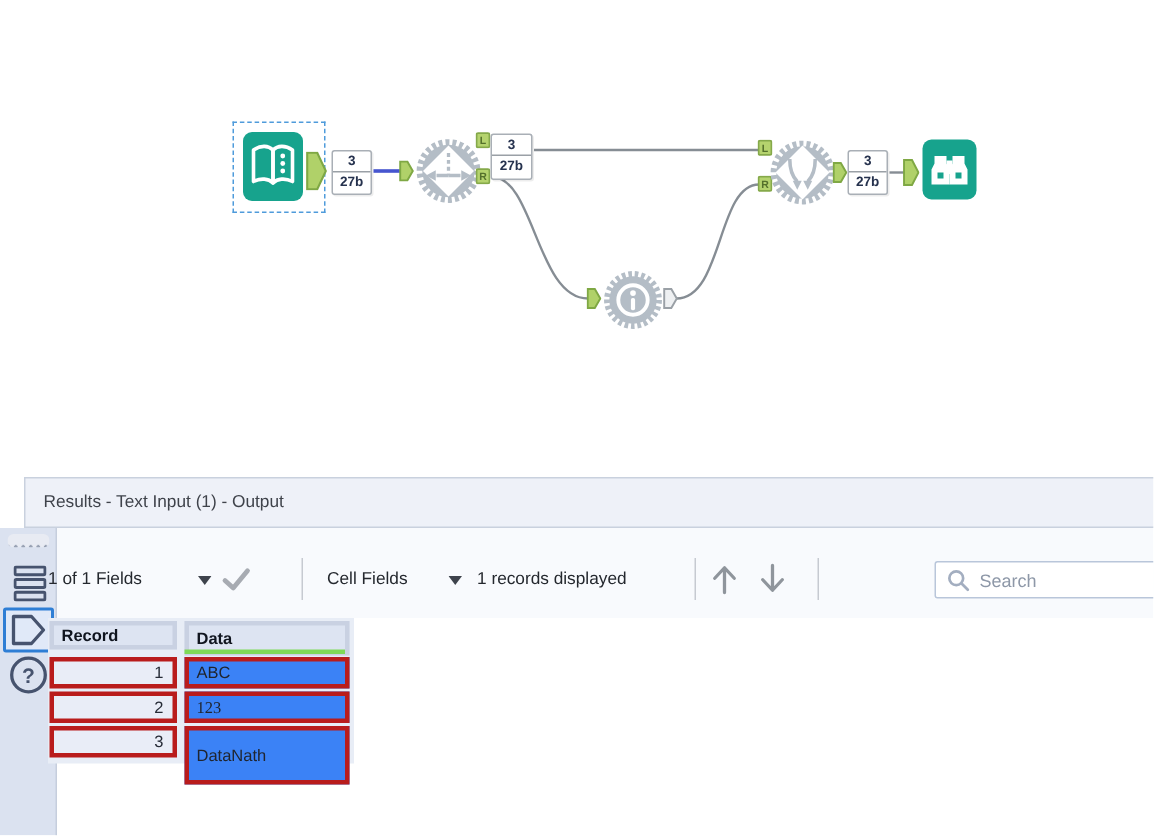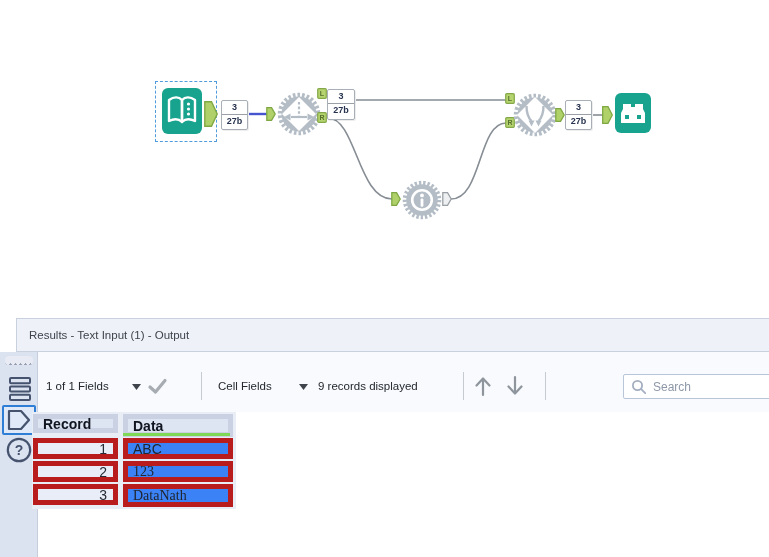--- a/index.html
+++ b/index.html
@@ -32,22 +32,22 @@
   .tb-label { font-size:11.5px; color:#24282e; top:380px; white-space:nowrap; }
   .tb-div { width:1px; height:28px; background:#c6cad1; top:372px; }
   .search-box { left:623px; top:374px; width:158px; height:25px; background:#fff;
     border:1px solid #b9c6da; border-radius:2px; display:flex; align-items:center; padding:0 7px; }
   .search-box input { border:none; outline:none; flex:1; font-family:"Liberation Sans",sans-serif;
     font-size:12px; color:#3c424c; background:transparent; min-width:0; }
   .search-box input::placeholder { color:#8e98a8; }
 
   
   .tbl-wrap { left:32px; top:412px; width:204px; height:97px; background:#e8edf6; }
-  .cell { position:absolute; font-size:14px; display:flex; align-items:center;
-    border:5px solid #b91c1c; }
+  .cell { position:absolute; font-size:11px; display:flex; align-items:center;
+    border:3px solid #b91c1c; }
   .hdr { background:#dde4f2; font-weight:bold; color:#10151f; border-color:#c9d1e2; }
   .rec { background:#e9edf7; color:#262b36; justify-content:flex-end; padding-right:6px; }
   .dat { background:#3b82f6; color:#20252f; padding-left:5px; }
   .green-line { left:123px; top:433px; width:107px; height:3px; background:#7fd957; }
 </style>
 </head>
 <body>
 
 <div class="screen">
 
@@ -187,33 +187,33 @@
     <svg width="26" height="24" viewBox="0 0 26 24">
       <polygon points="3,3 15,3 23,12 15,21 3,21" fill="none" stroke="#46536e" stroke-width="2.2" stroke-linejoin="round"></polygon>
     </svg>
   </div>
   <svg class="abs" style="left:5px;top:436px;" width="28" height="28" viewBox="0 0 28 28">
     <circle cx="14" cy="14" r="11.2" fill="none" stroke="#46536e" stroke-width="2.2"></circle>
     <text x="14" y="19" text-anchor="middle" font-size="14" font-weight="bold" fill="#46536e" font-family="Liberation Sans, sans-serif">?</text>
   </svg>
 
   <div class="abs toolbar-strip"></div>
-  <div class="abs tb-label" style="left:46px;">1 of 1 Fields</div>
+  <div class="abs tb-label" style="left:32px;">1 of 1 Fields</div>
   <svg class="abs" style="left:132px;top:384px;" width="9" height="6" viewBox="0 0 9 6">
     <polygon points="0,0 9,0 4.5,6" fill="#3e434c"></polygon>
   </svg>
   <svg class="abs" style="left:147px;top:377px;" width="21" height="18" viewBox="0 0 21 18">
     <path d="M3 10 L8.5 15 L18 3.5" fill="none" stroke="#a7abb2" stroke-width="3.2" stroke-linecap="round" stroke-linejoin="round"></path>
   </svg>
   <div class="abs tb-div" style="left:201px;"></div>
   <div class="abs tb-label" style="left:218px;">Cell Fields</div>
   <svg class="abs" style="left:299px;top:384px;" width="9" height="6" viewBox="0 0 9 6">
     <polygon points="0,0 9,0 4.5,6" fill="#3e434c"></polygon>
   </svg>
-  <div class="abs tb-label" style="left:318px;">9 records displayed</div>
+  <div class="abs tb-label" style="left:318px;">1 records displayed</div>
   <div class="abs tb-div" style="left:463px;"></div>
   <svg class="abs" style="left:473px;top:375px;" width="20" height="22" viewBox="0 0 20 22">
     <path d="M10 20 V4 M3.5 10.5 L10 3.5 L16.5 10.5" fill="none" stroke="#8f959c" stroke-width="2.2" stroke-linecap="round" stroke-linejoin="round"></path>
   </svg>
   <svg class="abs" style="left:505px;top:375px;" width="20" height="22" viewBox="0 0 20 22">
     <path d="M10 2 V18 M3.5 11.5 L10 18.5 L16.5 11.5" fill="none" stroke="#8f959c" stroke-width="2.2" stroke-linecap="round" stroke-linejoin="round"></path>
   </svg>
   <div class="abs tb-div" style="left:545px;"></div>
   <div class="abs search-box">
     <svg width="16" height="16" viewBox="0 0 16 16" style="margin-right:6px;">
@@ -228,15 +228,15 @@
   <div class="cell hdr" style="left:123px;top:414px;width:110px;height:23px;padding-left:5px;">Data</div>
   <div class="abs green-line"></div>
 
   <div class="cell rec" style="left:33px;top:438px;width:85px;height:21px;">1</div>
   <div class="cell dat" style="left:123px;top:438px;width:110px;height:21px;">ABC</div>
 
   <div class="cell rec" style="left:33px;top:461px;width:85px;height:21px;">2</div>
   <div class="cell dat" style="left:123px;top:461px;width:110px;height:21px;font-family:Liberation Serif, serif;">123</div>
 
   <div class="cell rec" style="left:33px;top:484px;width:85px;height:21px;">3</div>
-  <div class="cell dat" style="left:123px;top:484px;width:110px;height:23px;font-family:Liberation Serif, serif;">DataNath</div>
+  <div class="cell dat" style="left:123px;top:484px;width:110px;height:39px;">DataNath</div>
 
 </div>
 
 </body></html>

